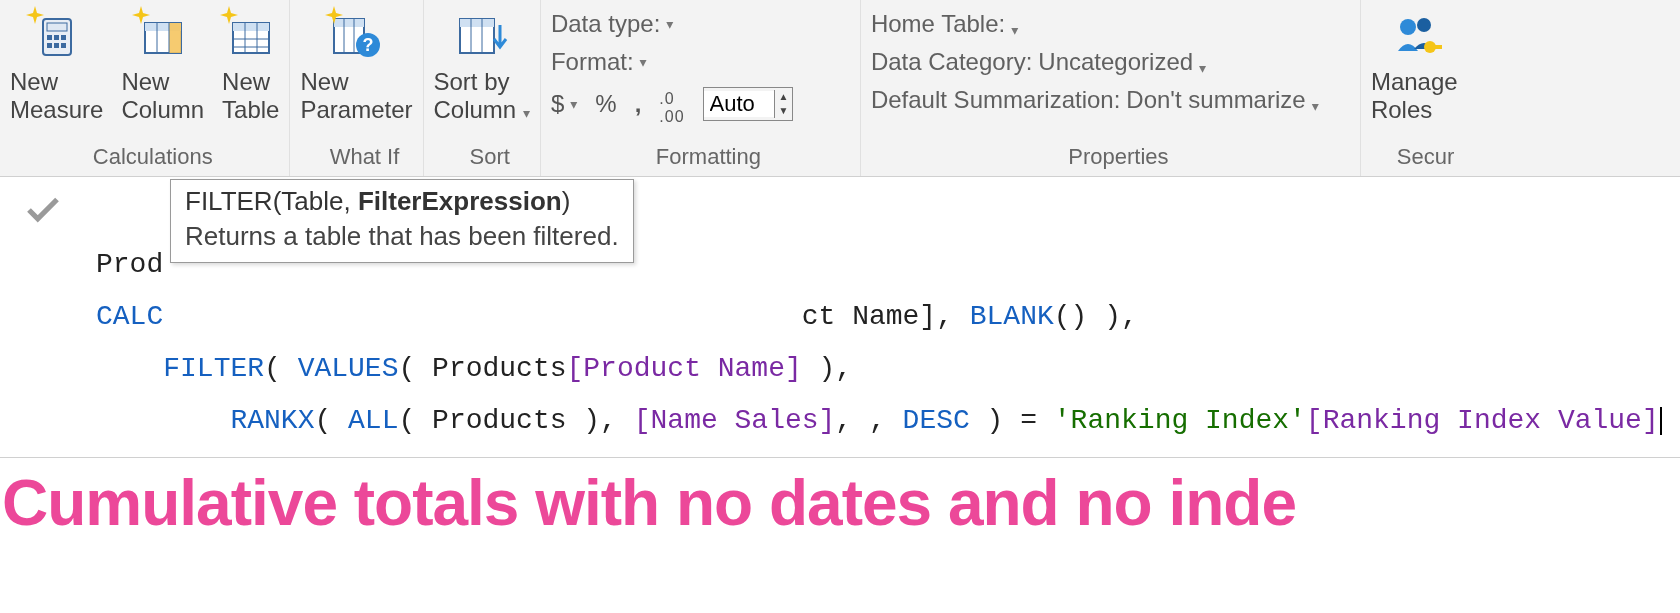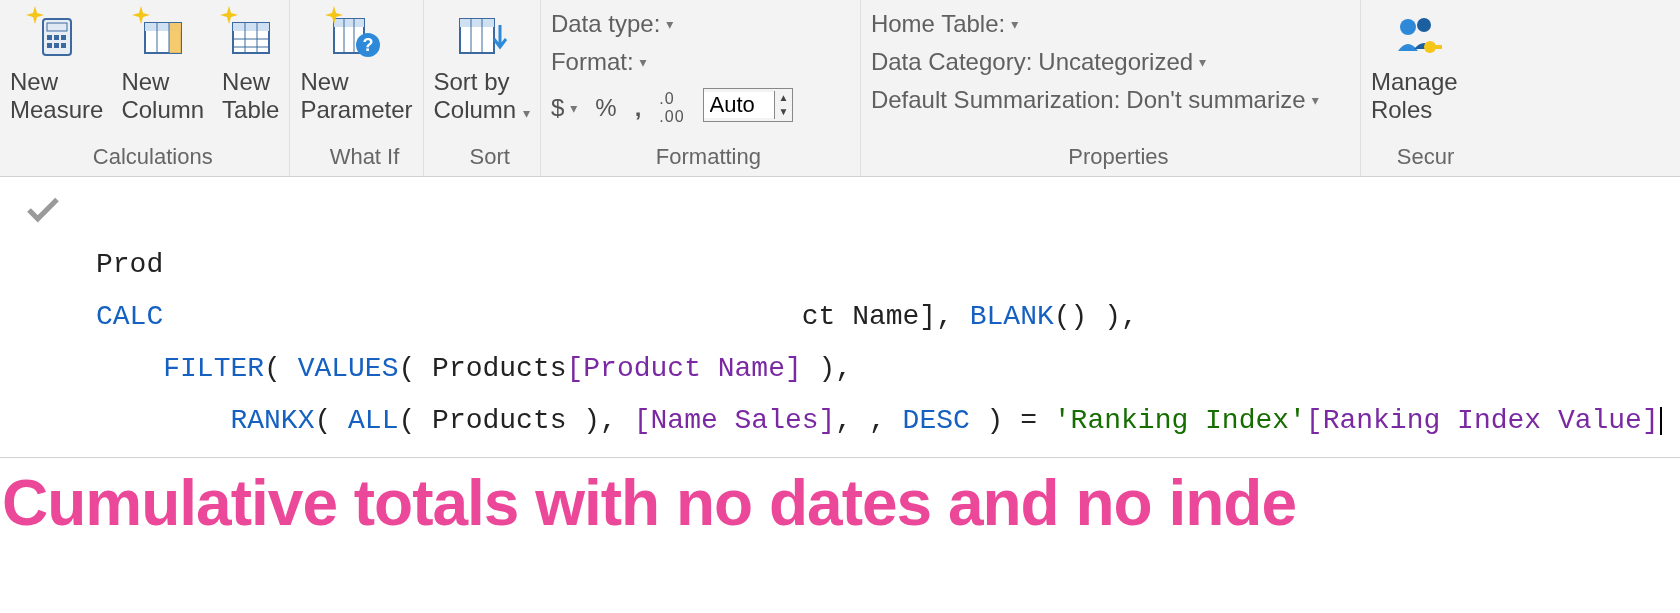--- a/index.html
+++ b/index.html
@@ -6,30 +6,30 @@
   html, body { width: 1680px; height: 613px; font-family: "Segoe UI", Tahoma, sans-serif; background: #fff; overflow: hidden; }
   .ribbon { display: flex; align-items: stretch; background: #f3f3f3; border-bottom: 1px solid #d0d0d0; height: 177px; }
   .group { display: flex; flex-direction: column; align-items: center; padding: 4px 10px 0 10px; border-right: 1px solid #e0e0e0; }
   .group.last { border-right: none; }
   .group-body { display: flex; align-items: flex-start; gap: 18px; height: 140px; }
   .big-btn { display: flex; flex-direction: column; align-items: center; justify-content: flex-start; cursor: default; color: #444; }
   .big-btn .ico { width: 54px; height: 54px; margin-top: 6px; display:flex; align-items:center; justify-content:center; }
   .big-btn .lbl { font-size: 24px; line-height: 28px; text-align: left; margin-top: 4px; white-space: pre; }
   .group-label { font-size: 22px; color: #666; padding: 4px 0 6px 0; margin-left: 16px; }
   .fmt-rows { display:flex; flex-direction:column; gap:10px; padding-top:6px; }
-  .fmt-row { display:flex; align-items:flex-end; gap:18px; font-size:24px; color:#555; }
+  .fmt-row { display:flex; align-items:center; gap:18px; font-size:24px; color:#555; }
   .fmt-row .lbl { color:#606060; }
   .fmt-drop { display:inline-flex; align-items:center; gap:6px; }
   .caret { font-size:14px; color:#777; }
   .spinbox { display:inline-flex; align-items:center; border:1px solid #888; height:34px; }
   .spinbox input { border:none; width:70px; font-size:22px; padding:0 6px; outline:none; }
   .spinbox .spins { display:flex; flex-direction:column; border-left:1px solid #888; }
   .spinbox .spins span { font-size:10px; line-height:14px; padding:0 4px; color:#444; cursor:default; }
   .props { display:flex; flex-direction:column; gap:10px; padding-top:6px; font-size:24px; color:#606060; }
-  .props .row { display:flex; align-items:center; gap:6px; }
+  .props .row { display:flex; align-items:flex-end; gap:6px; }
 
   
   .fbar-wrap { position:relative; display:flex; align-items:flex-start; background:#fff; border-bottom:1px solid #d0d0d0; padding:6px 0 6px 8px; }
   .fbar-check { width:70px; display:flex; align-items:flex-start; justify-content:center; padding-top:6px; color:#888; }
   .fbar-check svg { width:42px; height:42px; }
   .formula { font-family: Consolas, "Courier New", monospace; font-size:28px; line-height:52px; white-space:pre; color:#222; padding:4px 8px;margin-left:10px; }
   .kw { color:#1560c0; }
   .fn { color:#1560c0; }
   .meas { color:#7a29a3; }
   .col  { color:#7a29a3; }
@@ -238,15 +238,21 @@
     <svg viewBox="0 0 24 24">
         <path d="M4 12 l5 5 l11 -11" fill="none" stroke="#9a9a9a" stroke-width="3"></path>
       </svg>
   </div>
   <div class="formula">
 <span>Prod</span>
 <span class="fn">CALC</span><span style="visibility:hidden">ULATE( IF( HASONEVALUE( Products[Produ</span><span>ct Name], </span><span class="fn">BLANK</span><span>() ),</span>
     <span class="fn">FILTER</span>( <span class="fn">VALUES</span>( <span>Products</span><span class="col">[Product Name]</span> ),
         <span class="fn">RANKX</span>( <span class="fn">ALL</span>( <span>Products</span> ), <span class="meas">[Name Sales]</span>, , <span class="kw">DESC</span> ) = <span class="str">'Ranking Index'</span><span class="col">[Ranking Index Value]</span><span class="cursor"></span></div>
 
+  <div class="tooltip">
+    <div class="sig">
+      <span>FILTER(Table, </span><b>FilterExpression</b><span>)</span>
+    </div>
+    <div class="desc">Returns a table that has been filtered.</div>
+  </div>
 </div>
 
 <div class="heading">Cumulative totals with no dates and no inde</div>
 
 </body></html>

